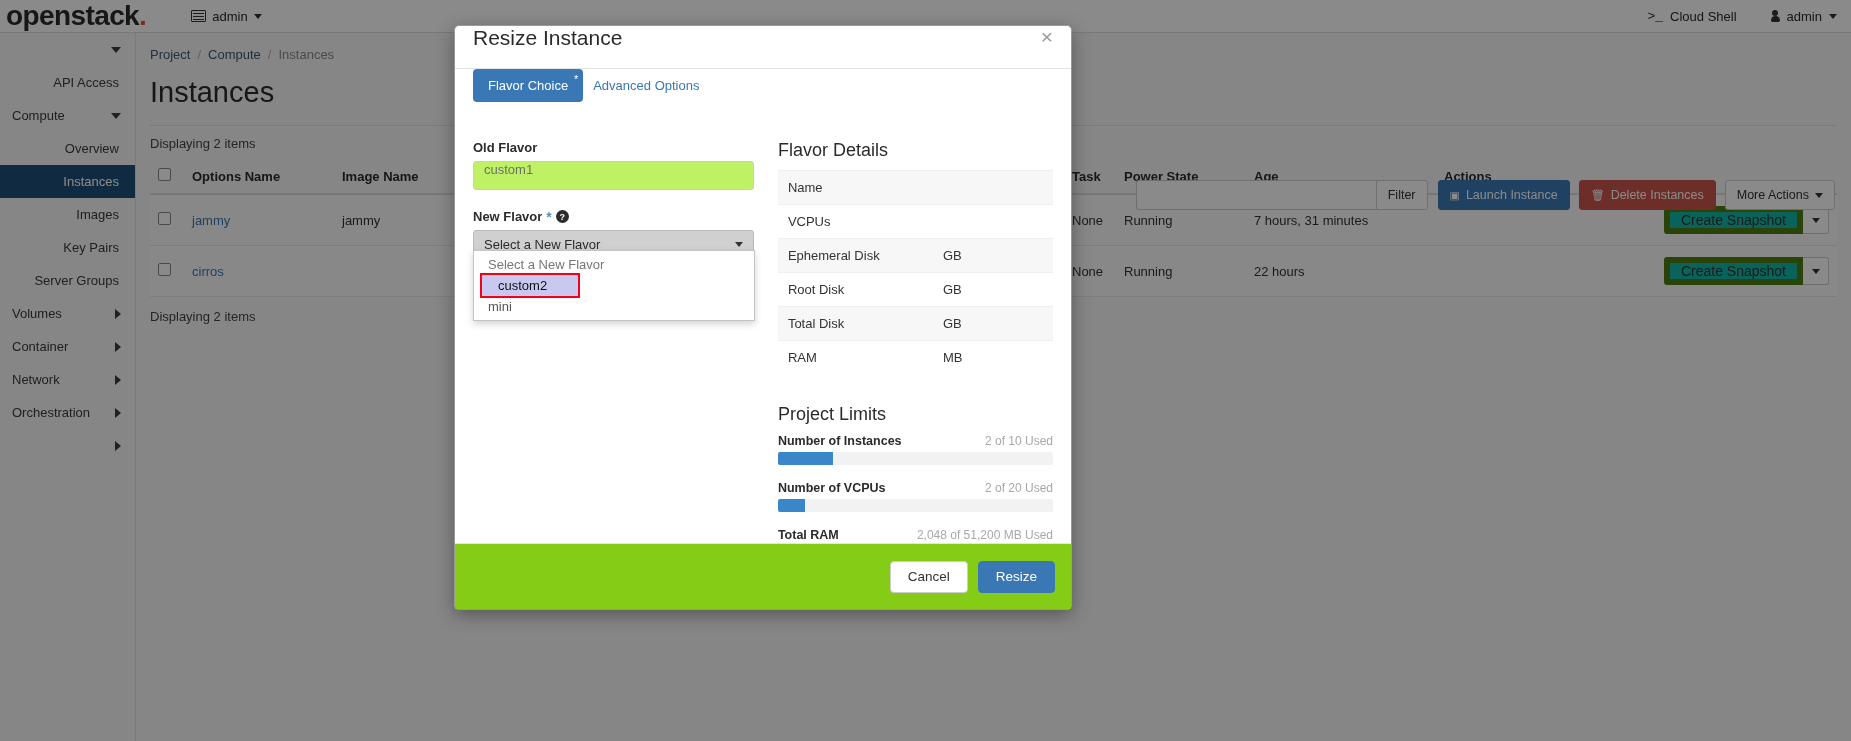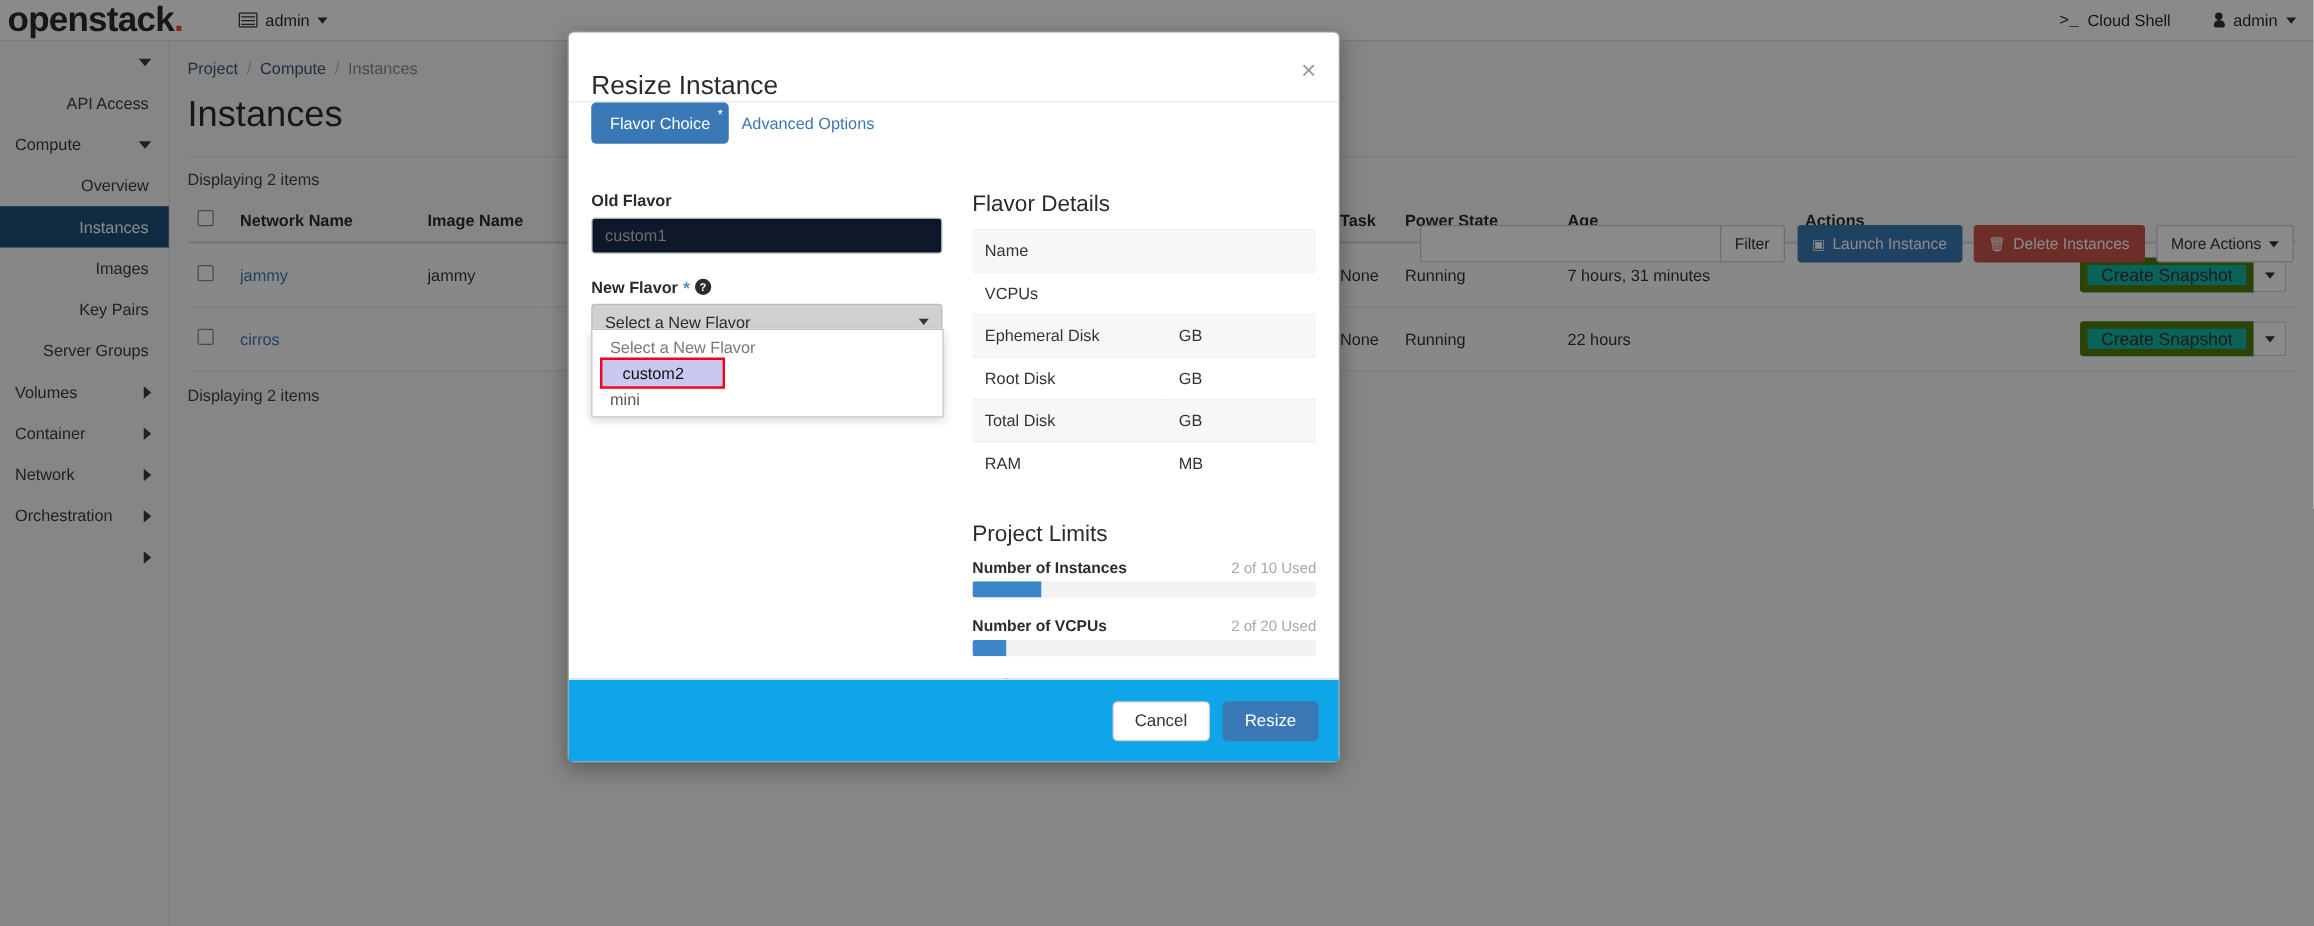--- a/index.html
+++ b/index.html
@@ -155,21 +155,21 @@
     position: absolute; inset: 0; background: rgba(0,0,0,0.46); z-index: 40;
   }
 
   
   .modal {
     position: absolute; left: 454px; top: 25px; width: 618px; height: 585px;
     background: #ffffff; border: 1px solid #999; border-radius: 5px;
     box-shadow: 0 5px 18px rgba(0,0,0,0.35); z-index: 50; overflow: visible;
   }
   .modal-head {
-    height: 56px; display: flex; align-items: flex-end;
+    height: 43px; display: flex; align-items: flex-start;
     padding: 0 18px; border-bottom: 1px solid #e5e5e5;
   }
   .modal-title { font-size: 21px; color: #2b2b2b; font-weight: normal; }
   .modal-x {
     margin-left: auto; font-size: 21px; color: #9a9a9a; line-height: 1;
     padding-bottom: 14px;
   }
   .modal-body { padding: 16px 18px 0 18px; display: flex; gap: 24px; }
 
   .tabs { display: flex; align-items: center; gap: 10px; margin-bottom: 22px; padding: 0 18px; }
@@ -187,22 +187,22 @@
     font-size: 13px; font-weight: bold; color: #2b2b2b;
     margin-bottom: 6px; display: flex; align-items: center; gap: 4px;
   }
   .req-star { color: #5a8fc4; font-size: 14px; line-height: 1; }
   .help-ico {
     width: 13px; height: 13px; border-radius: 50%; background: #2b2b2b;
     color: #fff; font-size: 9px; font-weight: bold;
     display: inline-flex; align-items: center; justify-content: center;
   }
   .input-ro {
-    width: 100%; height: 29px; background: #0f172a; border: 1px solid #ccc;
-    border-radius: 3px; display: flex; align-items: center; padding: 0 10px;
+    width: 100%; height: 29px; background: #bef264; border: 1px solid #ccc;
+    border-radius: 3px; display: flex; padding: 0 10px;
     font-size: 13px; color: #6e6e6e; margin-bottom: 19px;
   }
   .select-closed {
     width: 100%; height: 29px; background: #d0d0d0; border: 1px solid #bababa;
     border-radius: 3px; display: flex; align-items: center; padding: 0 10px;
     font-size: 13px; color: #2b2b2b;
   }
   .select-closed .tiny-caret { margin-left: auto; border-top-color: #333; }
 
   .dropdown {
@@ -236,21 +236,21 @@
     font-size: 12.5px; margin-bottom: 4px;
   }
   .lim-name { font-weight: bold; color: #2b2b2b; }
   .lim-used { color: #a8a8a8; font-size: 12px; }
   .lim-track { height: 13px; background: #f2f2f2; border-radius: 2px; overflow: hidden; }
   .lim-fill { height: 100%; background: #3a86c8; }
 
   .modal-foot {
     position: absolute; left: 0; right: 0; bottom: 0; height: 66px;
     border-top: 1px solid #e5e5e5; display: flex; align-items: center;
-    justify-content: flex-end; gap: 10px; padding-right: 16px; background: #0ea5e9;
+    justify-content: flex-end; gap: 10px; padding-right: 16px; background: #84cc16;
   }
   .mbtn {
     height: 32px; padding: 0 17px; font-size: 13.5px; border-radius: 4px;
     display: inline-flex; align-items: center; border: 1px solid #ccc; background: #fff; color: #333;
   }
   .mbtn.go { background: #3a78b5; border-color: #3a78b5; color: #fff; }
 
   
   .wm {
     position: absolute; left: 50%; top: 282px; transform: translateX(-50%);
@@ -371,21 +371,21 @@
       </div>
 
       <div class="disp-count">Displaying 2 items</div>
 
       <table class="itable">
         <thead>
           <tr>
             <th style="width:34px">
               <span class="cbx"></span>
             </th>
-            <th style="width:150px">Network Name</th>
+            <th style="width:150px">Options Name</th>
             <th style="width:730px">Image Name</th>
             <th style="width:52px">Task</th>
             <th style="width:130px">Power State</th>
             <th style="width:190px">Age</th>
             <th>Actions</th>
           </tr>
         </thead>
         <tbody>
           <tr>
             <td><span class="cbx"></span></td>

